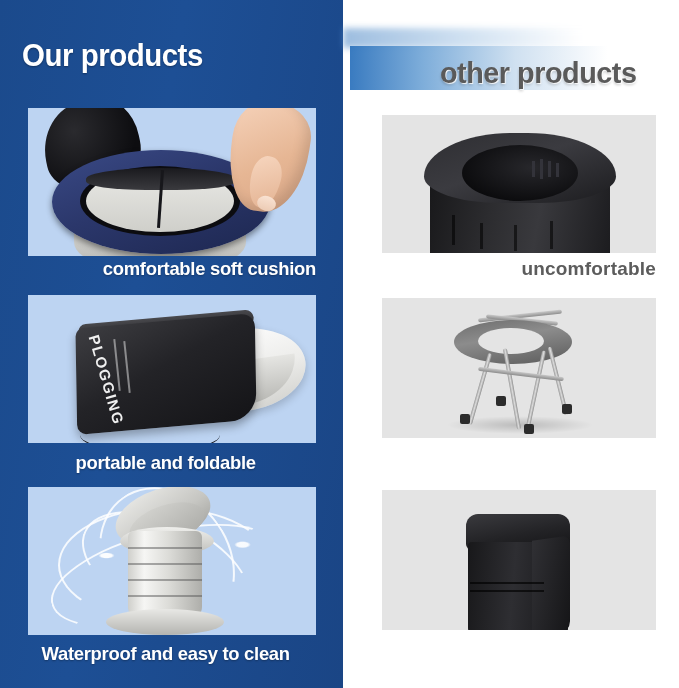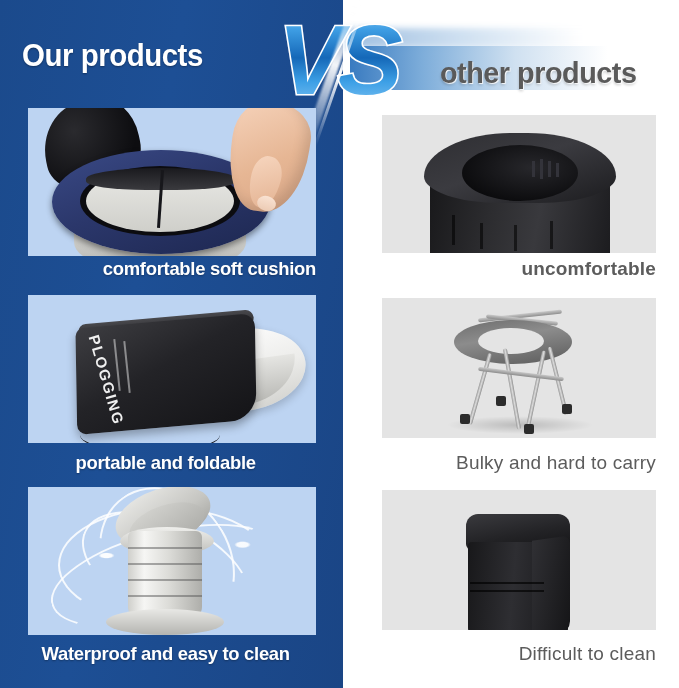--- a/index.html
+++ b/index.html
@@ -301,36 +301,20 @@
 
   <div class="panel-right"></div>
 
   <div class="hdr-band2"></div>
   <div class="hdr-band"></div>
 
   <div class="hdr-title-left">Our products</div>
 
   <div class="hdr-title-right">other products</div>
 
-  <div class="vs-wrap">
-    <svg class="vs-svg" width="150" height="110" viewBox="0 0 150 110">
-      <defs>
-        <linearGradient id="vsg" x1="0" y1="0" x2="0" y2="1">
-          <stop offset="0%" stop-color="#9fd2f7"></stop>
-          <stop offset="22%" stop-color="#3e9ee4"></stop>
-          <stop offset="48%" stop-color="#1568b8"></stop>
-          <stop offset="70%" stop-color="#3da0e6"></stop>
-          <stop offset="100%" stop-color="#8fcaf5"></stop>
-        </linearGradient>
-      </defs>
-      <text x="2" y="88" font-family="'Liberation Sans', sans-serif" font-size="98" font-weight="bold" font-style="italic" fill="url(#vsg)" stroke="#ffffff" stroke-width="3.2" paint-order="stroke" letter-spacing="-6">VS</text>
-    </svg>
-    <div class="vs-streak"></div>
-    <div class="vs-streak2"></div>
-  </div>
 
   <div class="l-card" style="top:108px;height:148px;">
     <div class="ill">
       <div class="t1-lid"></div>
       <div class="t1-bowl"></div>
       <div class="t1-ring"></div>
       <div class="t1-ring-in"></div>
       <div class="t1-ring-in2"></div>
       <div class="t1-dark"></div>
       <div class="t1-seam"></div>
@@ -383,21 +367,20 @@
       <div class="r2-leg" style="left:128px;top:50px;height:82px;transform:rotate(-10deg);"></div>
       <div class="r2-leg" style="left:152px;top:52px;height:78px;transform:rotate(12deg);"></div>
       <div class="r2-leg" style="left:174px;top:48px;height:70px;transform:rotate(-14deg);"></div>
       <div class="r2-bar" style="left:96px;top:74px;width:86px;transform:rotate(7deg);"></div>
       <div class="r2-foot" style="left:78px;top:116px;"></div>
       <div class="r2-foot" style="left:114px;top:98px;"></div>
       <div class="r2-foot" style="left:142px;top:126px;"></div>
       <div class="r2-foot" style="left:180px;top:106px;"></div>
     </div>
   </div>
-  <div class="r-cap" style="top:452px;">Bulky and hard to carry</div>
 
   <div class="l-card" style="top:487px;height:148px;">
     <div class="ill">
       <div class="t3-splash"></div>
       <div class="t3-wave" style="left:30px;top:20px;width:210px;height:112px;"></div>
       <div class="t3-wave" style="left:48px;top:34px;width:176px;height:92px;transform:rotate(25deg);"></div>
       <div class="t3-wave" style="left:20px;top:44px;width:230px;height:86px;transform:rotate(-14deg);"></div>
       <div class="t3-wave" style="left:62px;top:10px;width:150px;height:122px;transform:rotate(55deg);"></div>
       <div class="t3-lid"></div>
       <div class="t3-lid2"></div>
@@ -415,15 +398,14 @@
   <div class="r-card" style="top:490px;height:140px;">
     <div class="ill">
       <div class="shadow-el" style="left:70px;top:138px;width:140px;height:16px;"></div>
       <div class="r3-lid"></div>
       <div class="r3-body"></div>
       <div class="r3-side"></div>
       <div class="r3-line" style="top:92px;"></div>
       <div class="r3-line" style="top:100px;"></div>
     </div>
   </div>
-  <div class="r-cap" style="top:643px;">Difficult to clean</div>
 
 </div>
 
 </body></html>

